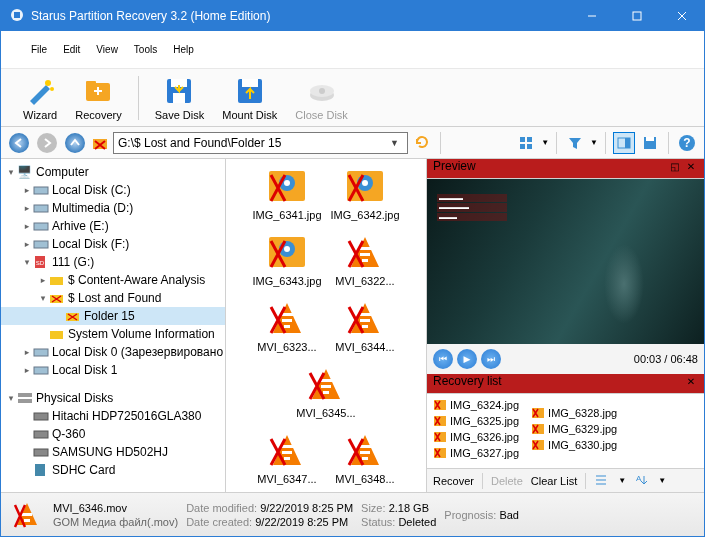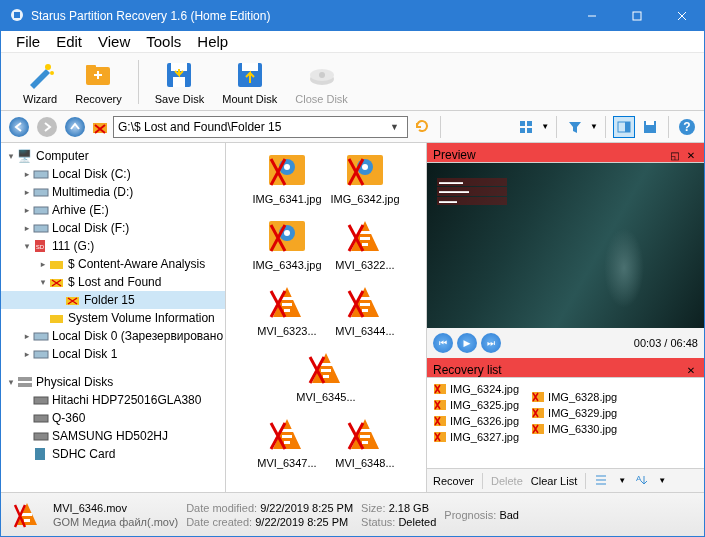--- a/index.html
+++ b/index.html
@@ -6,21 +6,21 @@
 body { background: #fff; width: 705px; height: 537px; overflow: hidden; border: 1px solid #2c7cd4; display: flex; flex-direction: column; }
 
 
 .titlebar { background: #2c7cd4; color: #fff; height: 30px; display: flex; align-items: center; padding-left: 8px; font-size: 12px; }
 .titlebar .title { flex: 1; }
 .titlebar .win-btns { display: flex; }
 .titlebar .win-btn { width: 45px; height: 30px; display: flex; align-items: center; justify-content: center; cursor: pointer; }
 .titlebar .win-btn svg { stroke: #fff; fill: none; }
 
 
-.menubar { height: 22px; background: #fff; display: flex; align-items: center; padding: 0 7px; font-size: 15px; border-bottom: 1px solid #e8e8e8; }
+.menubar { height: 38px; background: #fff; display: flex; align-items: center; padding: 0 22px; font-size: 10px; border-bottom: 1px solid #e8e8e8; }
 .menubar .menu-item { padding: 2px 8px; cursor: pointer; }
 
 
 .toolbar { height: 58px; background: #fafafa; display: flex; align-items: center; padding: 0 16px; gap: 6px; border-bottom: 1px solid #d0d0d0; }
 .tool-btn { display: flex; flex-direction: column; align-items: center; gap: 2px; padding: 2px 6px; cursor: pointer; font-size: 11px; }
 .tool-btn .icon { width: 32px; height: 32px; display: flex; align-items: center; justify-content: center; }
 .tool-btn.disabled { opacity: 0.4; }
 .tool-sep { width: 1px; height: 44px; background: #d0d0d0; margin: 0 4px; }
 
 
@@ -52,21 +52,21 @@
 
 .thumbs { flex: 0 0 200px; overflow: auto; background: #fff; padding: 4px; }
 .thumb-row { display: flex; gap: 0; justify-content: center; margin-bottom: 4px; }
 .thumb { width: 78px; display: flex; flex-direction: column; align-items: center; padding: 4px; cursor: pointer; }
 .thumb.selected { background: #cde6f7; border: 1px solid #0078d7; }
 .thumb .th-icon { width: 48px; height: 40px; position: relative; }
 .thumb .th-label { font-size: 11px; margin-top: 2px; white-space: nowrap; overflow: hidden; text-overflow: ellipsis; max-width: 78px; }
 
 
 .rightpanel { flex: 1; display: flex; flex-direction: column; border-left: 1px solid #d0d0d0; }
-.panel-header { height: 20px; background: #ef4444; display: flex; align-items: flex-end; padding: 0 6px; font-size: 12px; border-bottom: 1px solid #d0d0d0; }
+.panel-header { height: 20px; background: #b91c1c; display: flex; align-items: flex-start; padding: 0 6px; font-size: 12px; border-bottom: 1px solid #d0d0d0; }
 .panel-header .label { flex: 1; }
 .panel-header .pbtn { width: 14px; height: 14px; cursor: pointer; font-size: 10px; display: flex; align-items: center; justify-content: center; margin-left: 2px; }
 
 .preview-img { flex: 0 0 165px; background: #000; display: flex; align-items: center; justify-content: center; position: relative; overflow: hidden; }
 .screen-sim { width: 100%; height: 100%; background: linear-gradient(120deg, #0a1a1a 0%, #1a3a3a 35%, #2a5555 60%, #0d2020 100%); position: relative; }
 .screen-figure { position: absolute; right: 60px; bottom: 20px; width: 40px; height: 80px; background: radial-gradient(ellipse at center, #4a7070 0%, transparent 70%); border-radius: 50% 50% 0 0; }
 .screen-hud { position: absolute; left: 10px; top: 15px; color: #a00; font-size: 6px; line-height: 1.4; }
 .screen-hud div { background: rgba(120,20,20,0.5); padding: 0 2px; margin-bottom: 1px; color: #fff; width: 70px; }
 
 .media-controls { height: 30px; background: #f4f4f4; display: flex; align-items: center; padding: 0 6px; gap: 4px; font-size: 11px; }
@@ -100,21 +100,21 @@
 </head>
 <body>
 
 <div class="titlebar">
   <span style="margin-right:6px;">
     <svg width="16" height="16" viewBox="0 0 16 16">
         <circle cx="8" cy="8" r="6" fill="#fff" opacity="0.9"></circle>
         <rect x="5" y="5" width="6" height="6" fill="#2c7cd4"></rect>
       </svg>
   </span>
-  <span class="title">Starus Partition Recovery 1.6 (Home Edition)</span>
+  <span class="title">Starus Partition Recovery 3.2 (Home Edition)</span>
   <div class="win-btns">
     <div class="win-btn">
         <svg width="10" height="10">
           <line x1="1" y1="5" x2="9" y2="5" stroke-width="1"></line>
         </svg>
       </div>
     <div class="win-btn">
         <svg width="10" height="10">
           <rect x="1" y="1" width="8" height="8" stroke-width="1"></rect>
         </svg>

